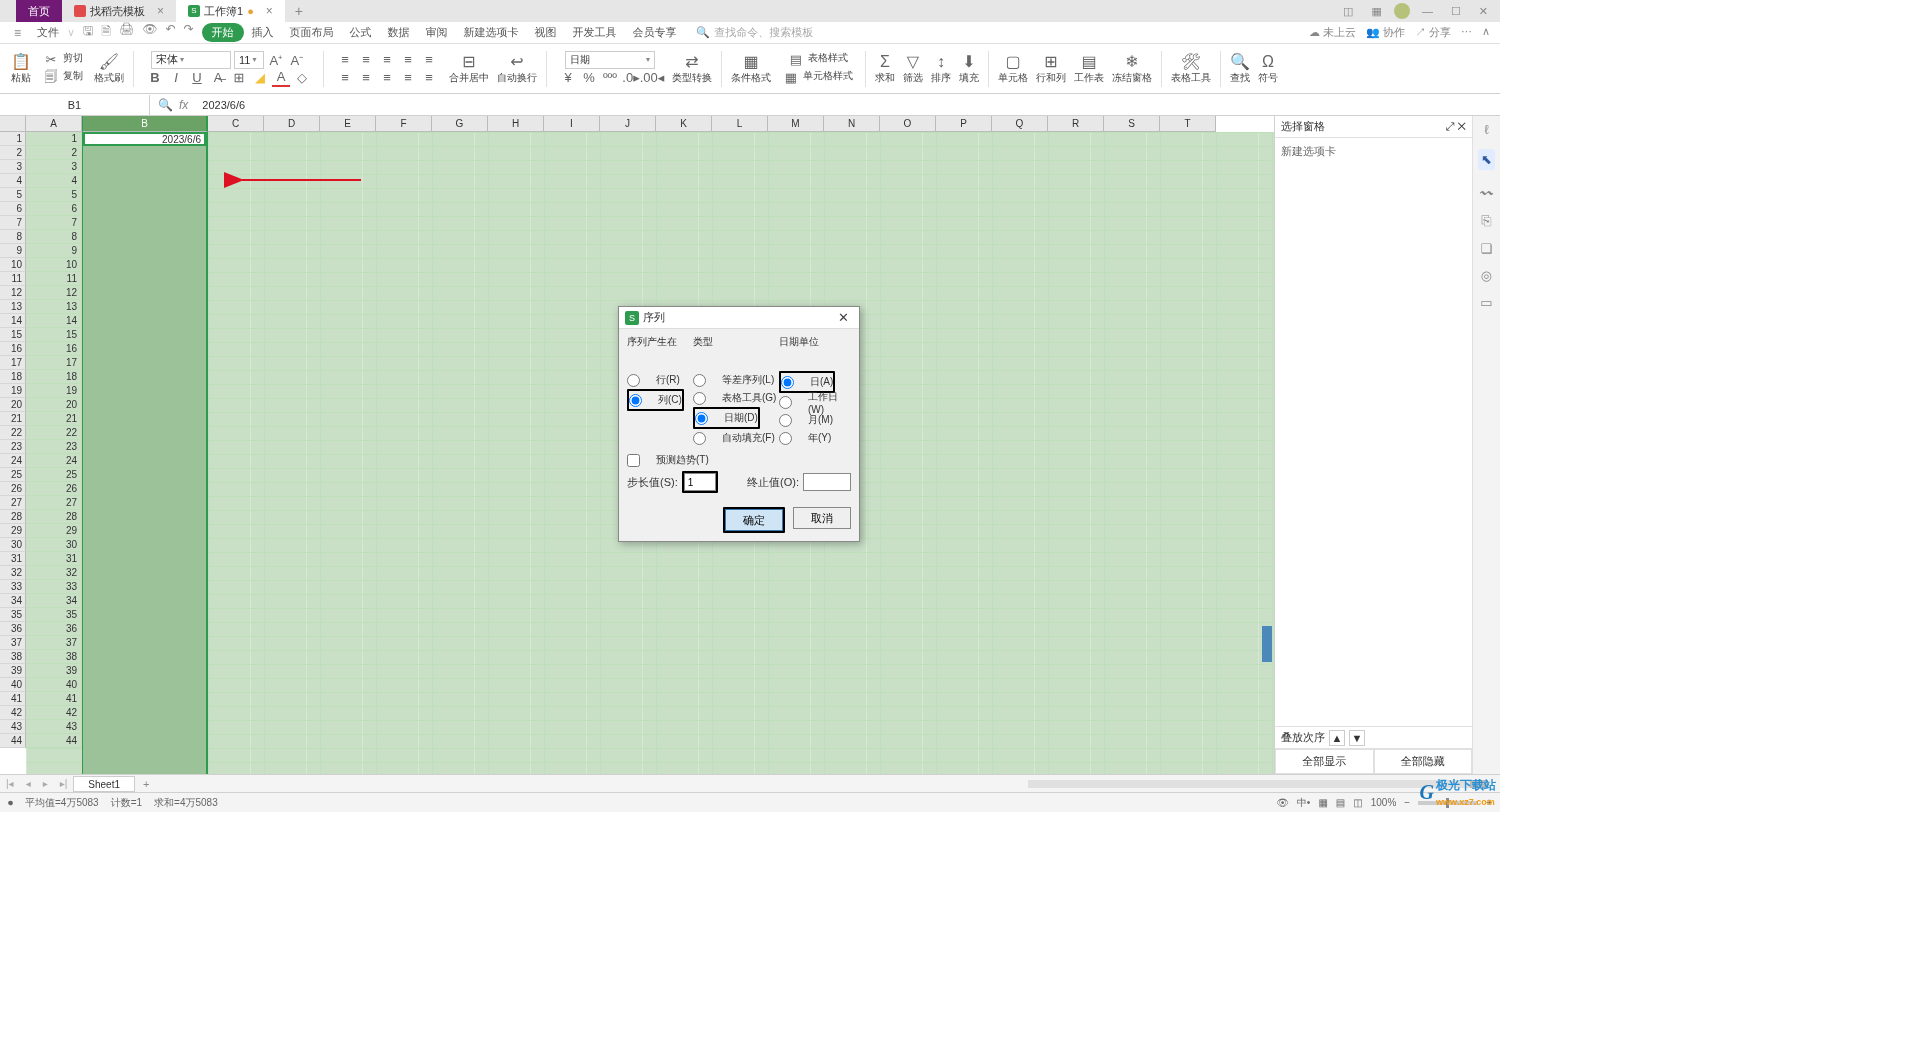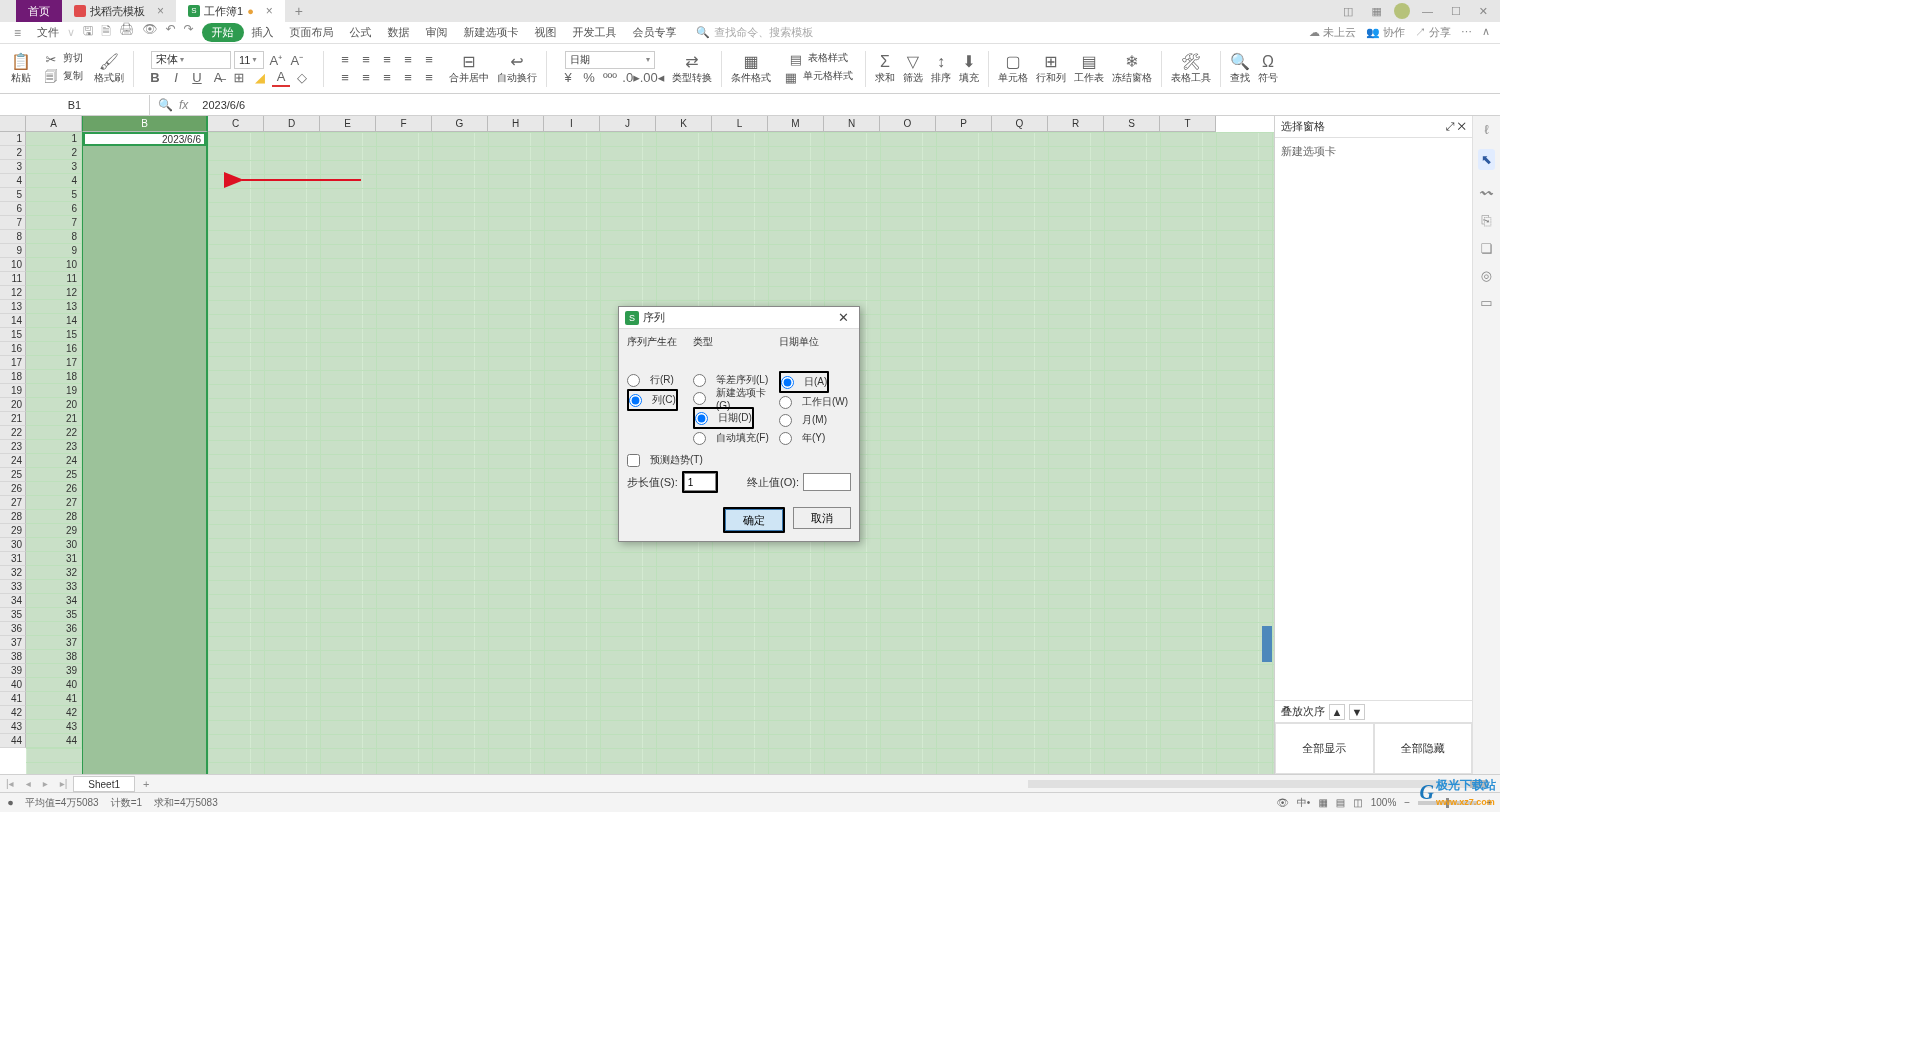--- a/index.html
+++ b/index.html
@@ -71,21 +71,21 @@
 .arrow { position: absolute; top: 42px; left: 210px; width: 120px; height: 2px; }
 .arrow svg { overflow: visible; }
 
 
 .sidepanel { width: 198px; background: #fff; border-left: 1px solid #d0d0d0; display: flex; flex-direction: column; }
 .sp-head { height: 22px; display: flex; align-items: center; padding: 0 6px; font-size: 11px; border-bottom: 1px solid #e0e0e0; justify-content: space-between; }
 .sp-body { flex: 1; padding: 6px; font-size: 11px; color: #666; }
 .sp-foot { height: 22px; display: flex; align-items: center; padding: 0 6px; font-size: 11px; border-top: 1px solid #e0e0e0; gap: 4px; }
 .sp-foot .sq { width: 16px; height: 16px; border: 1px solid #ccc; text-align: center; line-height: 14px; }
 .sp-btns { display: flex; border-top: 1px solid #e0e0e0; }
-.sp-btns div { flex: 1; text-align: center; padding: 17px; font-size: 11px; border: 1px solid #e0e0e0; }
+.sp-btns div { flex: 1; text-align: center; padding: 4px; font-size: 11px; border: 1px solid #e0e0e0; }
 
 
 .iconstrip { width: 28px; background: #f3f3f3; border-left: 1px solid #e0e0e0; display: flex; flex-direction: column; align-items: center; padding-top: 6px; gap: 12px; font-size: 13px; color: #888; }
 .iconstrip .sel { background: #e1ecff; padding: 3px; border-radius: 3px; color: #2e5aa0; }
 
 
 .sheettabs { height: 18px; display: flex; align-items: center; border-top: 1px solid #d0d0d0; background: #f4f4f4; }
 .sheettabs .navbtn { padding: 0 6px; color: #aaa; font-size: 10px; }
 .sheettabs .tab2 { padding: 0 14px; border: 1px solid #ccc; background: #fff; font-size: 10px; height: 16px; line-height: 16px; }
 .sheettabs .plus { padding: 0 8px; color: #888; }
@@ -100,21 +100,21 @@
 .dialog { position: absolute; top: 306px; left: 618px; width: 242px; background: #f0f0f0; border: 1px solid #888; box-shadow: 2px 2px 8px rgba(0,0,0,.3); font-size: 11px; }
 .dlg-title { height: 22px; background: #fff; display: flex; align-items: center; padding: 0 6px; border-bottom: 1px solid #ddd; }
 .dlg-title .ico { width: 14px; height: 14px; background: #2e9b4f; border-radius: 2px; margin-right: 4px; display:flex;align-items:center;justify-content:center;color:#fff;font-size:9px; }
 .dlg-title .x { margin-left: auto; font-size: 13px; color: #444; padding: 0 4px; }
 .dlg-body { padding: 6px 8px; }
 .dlg-cols { display: flex; margin-bottom: 4px; }
 .dlg-col { flex: 1; }
 .dlg-col.c1 { flex: 0 0 66px; }
 .dlg-col.c3 { flex: 0 0 72px; }
 .section-title { font-size: 10px; margin-bottom: 22px; }
-.radio-row { display: flex; align-items: center; gap: 10px; font-size: 10px; height: 18px; }
+.radio-row { display: flex; align-items: center; gap: 16px; font-size: 10px; height: 18px; }
 .radio-row input { margin: 0; }
 .redbox { border: 2px solid #000000; border-radius: 1px; }
 .dlg-row2 { display: flex; align-items: center; gap: 4px; margin-top: 2px; }
 .dlg-in { width: 48px; height: 18px; border: 1px solid #888; padding: 0 3px; font-size: 10px; }
 .dlg-btns { display: flex; justify-content: flex-end; gap: 8px; padding: 8px; }
 .dlg-btn { width: 58px; height: 22px; border: 1px solid #888; background: #efefef; font-size: 11px; cursor:pointer; }
 .dlg-btn.ok { background: #cfe5f5; border: 1px solid #3878b0; }
 
 
 .watermark { position: absolute; bottom: 4px; right: 4px; font-size: 12px; font-weight: bold; color: #2b8fd4; display: flex; align-items: center; gap: 2px; z-index: 999;}
@@ -573,21 +573,21 @@
             </label></div>
       </div>
       <div class="dlg-col">
         <div class="section-title">类型</div>
         <label class="radio-row">
             <input type="radio" name="g2" style="">
             <span>等差序列(L)</span>
           </label>
         <label class="radio-row">
             <input type="radio" name="g2" style="">
-            <span>新建选项卡(G)</span>
+            <span>表格工具(G)</span>
           </label>
         <div class="redbox" style="display:inline-block"><label class="radio-row">
               <input type="radio" name="g2" checked="" style="">
               <span>日期(D)</span>
             </label></div>
         <label class="radio-row">
             <input type="radio" name="g2" style="">
             <span>自动填充(F)</span>
           </label>
       </div>

